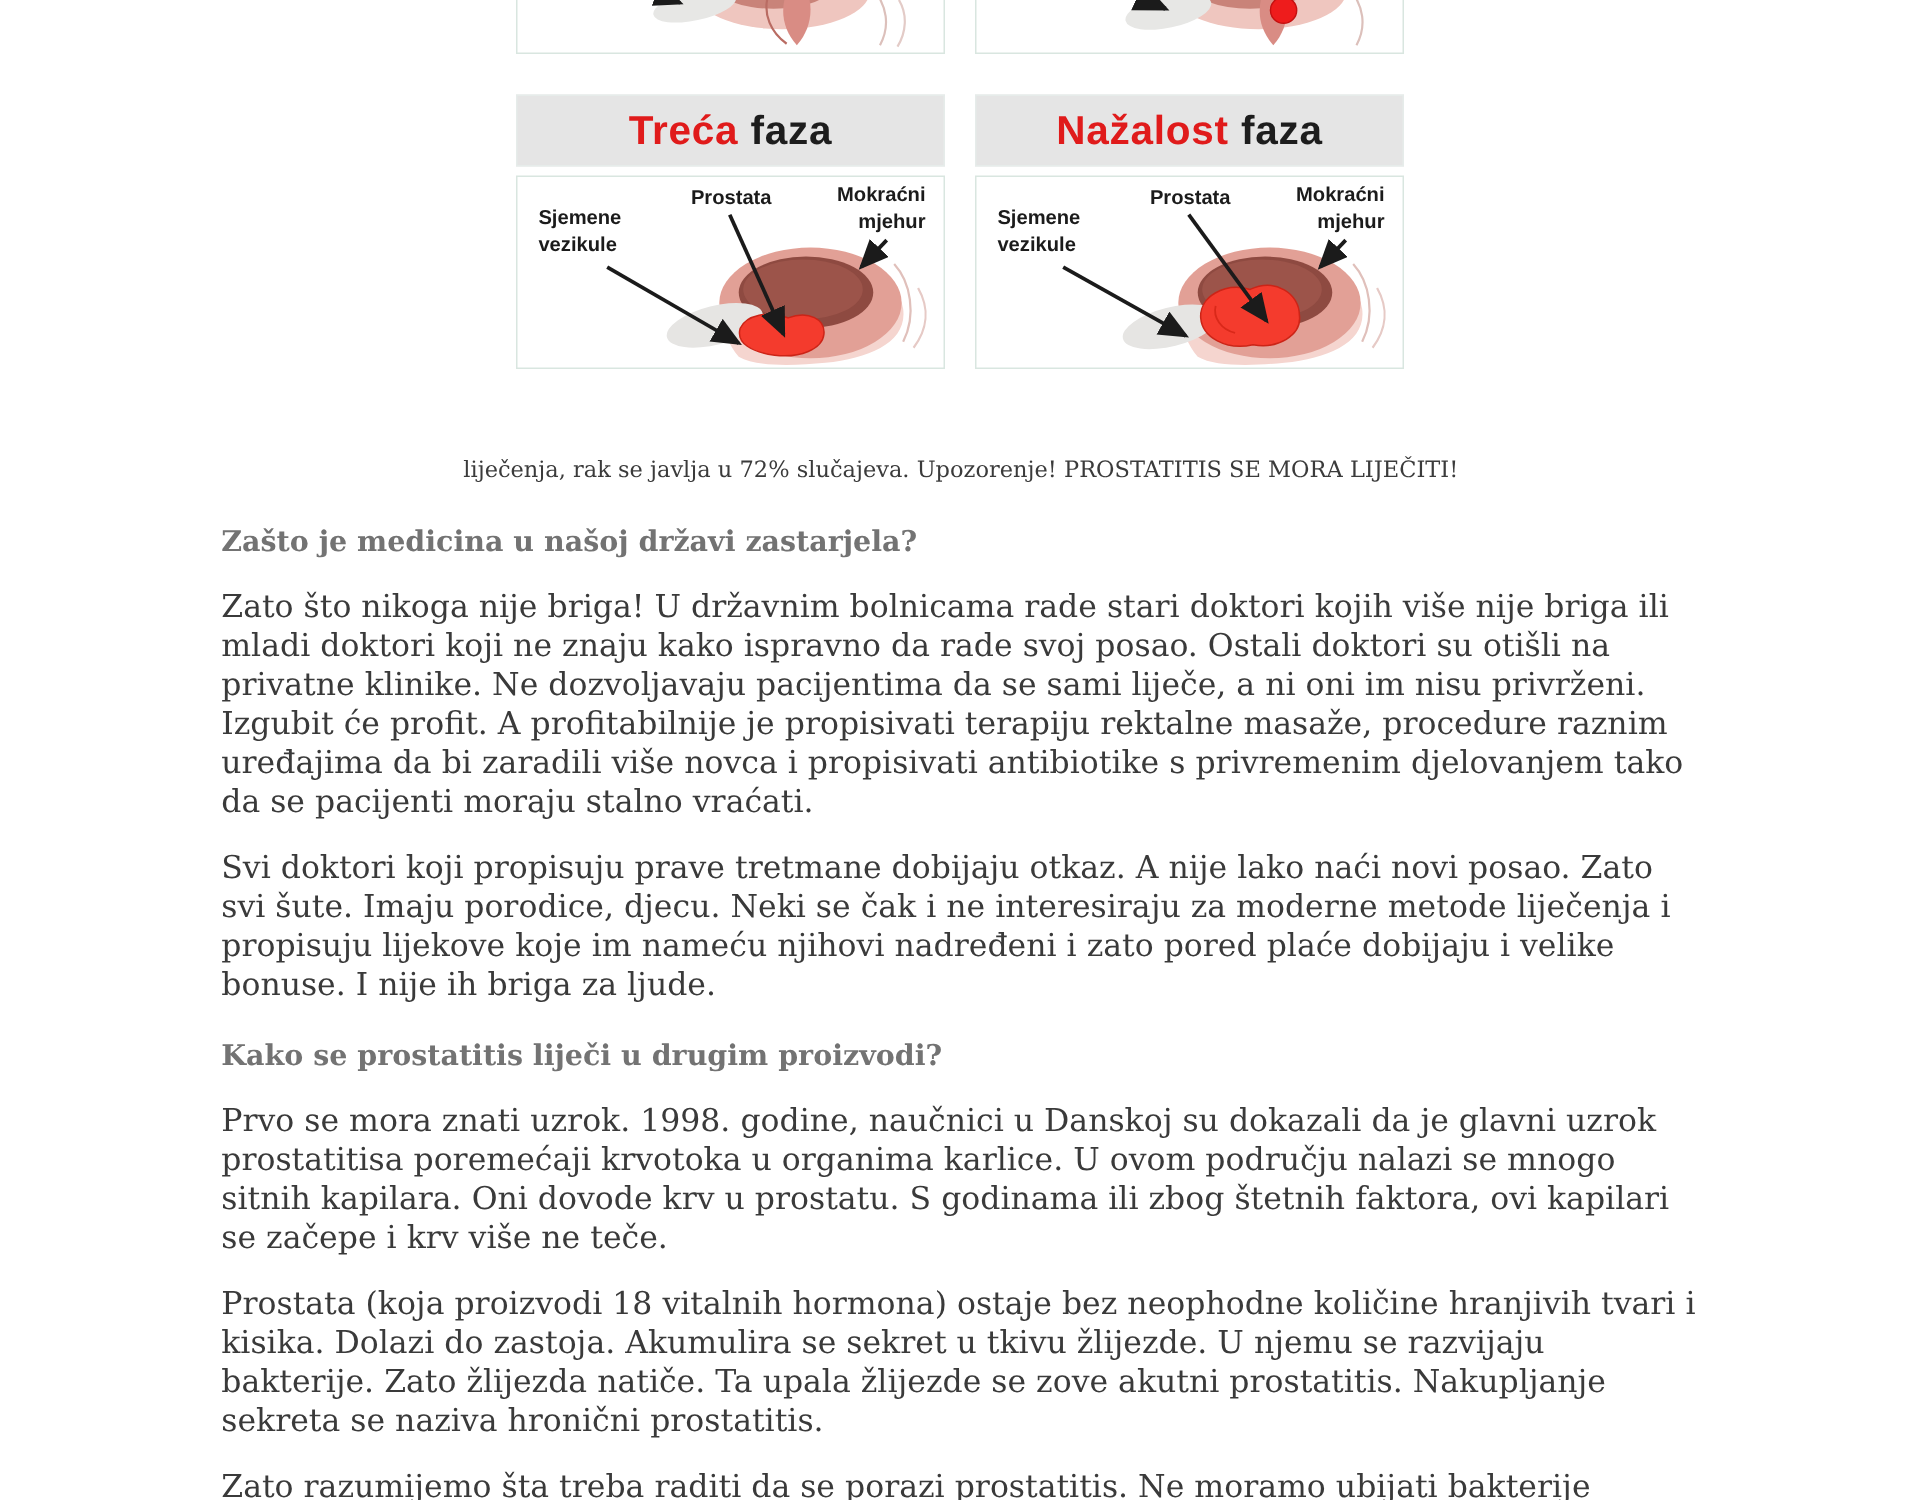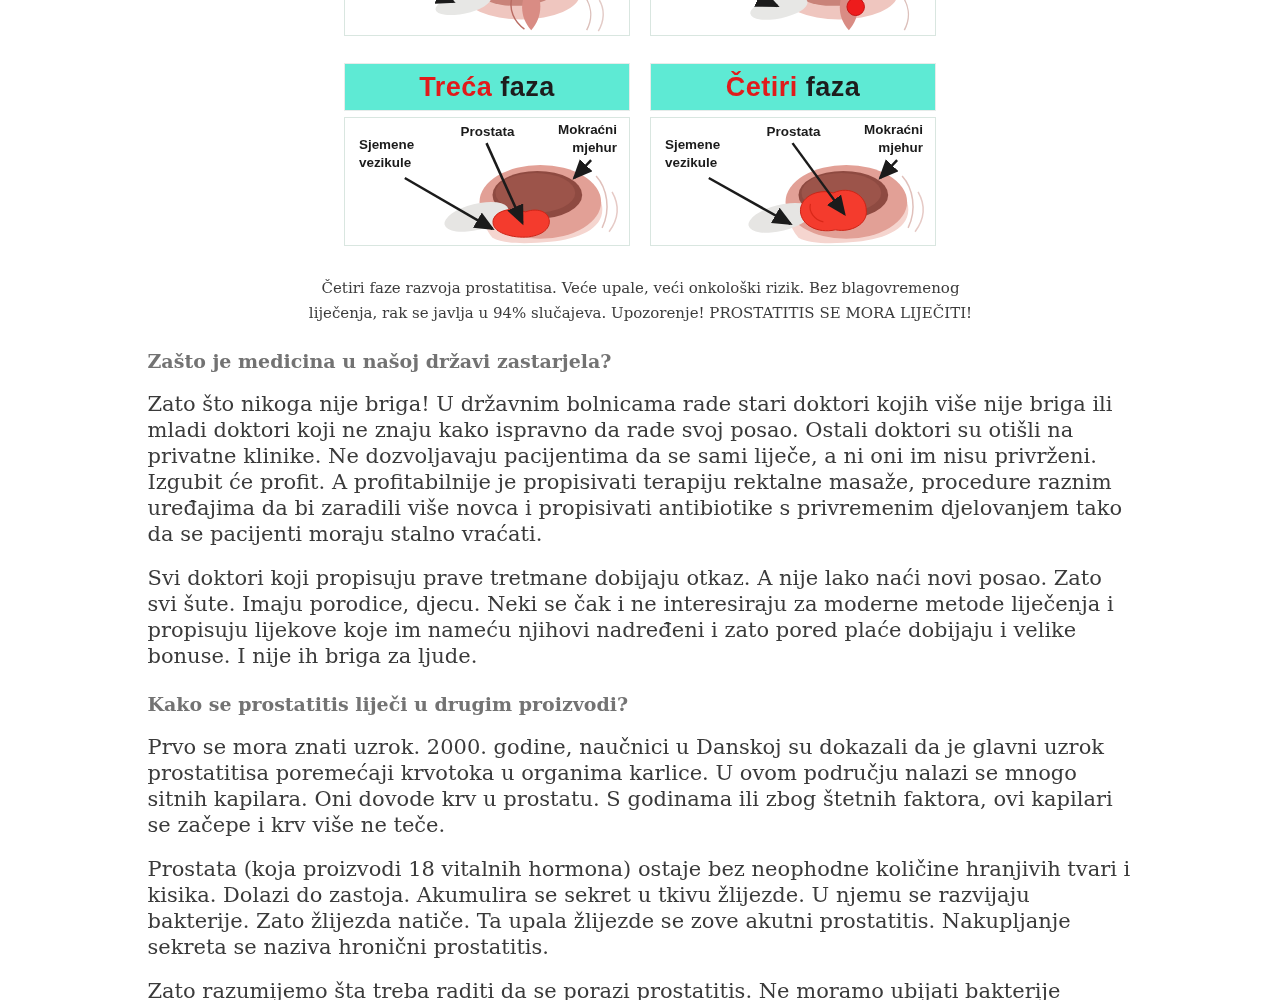--- a/index.html
+++ b/index.html
@@ -27,21 +27,21 @@
   .panel.partial {
     height: 36px;
     border-top: none;
     overflow: hidden;
   }
   .headers { margin-top: 27px; }
   .phase-header {
     width: 286px;
     height: 48px;
     box-sizing: border-box;
-    background: #5eead4;
+    background: #e5e5e5;
     border: 1px solid #e6ecea;
     text-align: center;
     line-height: 46px;
     font-family: "Liberation Sans", sans-serif;
     font-size: 27px;
     font-weight: bold;
     letter-spacing: 0.5px;
   }
   .phase-header .red  { color: #e01b1b; }
   .phase-header .dark { color: #1d1d1d; }
@@ -122,21 +122,21 @@
         </svg>
       </div>
     </div>
 
     <div class="fig-row headers">
       <div class="phase-header">
         <span class="red">Treća</span>
         <span class="dark">faza</span>
       </div>
       <div class="phase-header">
-        <span class="red">Četiri</span>
+        <span class="red">Nažalost</span>
         <span class="dark">faza</span>
       </div>
     </div>
 
     <div class="fig-row diagrams">
       <div class="panel diagram">
         <svg viewBox="0 0 285 127">
           <defs>
             <marker id="ah3" markerWidth="9" markerHeight="8" refX="7" refY="3.5" orient="auto">
               <path d="M0,0 L8,3.5 L0,7 Z" fill="#1b1b1b"></path>
@@ -182,28 +182,28 @@
           <text x="14" y="31">Sjemene</text>
           <text x="14" y="49">vezikule</text>
           <text x="143" y="18" text-anchor="middle">Prostata</text>
           <text x="273" y="16" text-anchor="end">Mokraćni</text>
           <text x="273" y="34" text-anchor="end">mjehur</text>
         </svg>
       </div>
     </div>
 
     <div class="caption">
-      <span>Četiri faze razvoja prostatitisa. Veće upale, veći onkološki rizik. Bez blagovremenog</span><br>
-      <span>liječenja, rak se javlja u 94% slučajeva. Upozorenje! PROSTATITIS SE MORA LIJEČITI!</span>
+      <br>
+      <span>liječenja, rak se javlja u 72% slučajeva. Upozorenje! PROSTATITIS SE MORA LIJEČITI!</span>
     </div>
   </div>
 
   <div class="article">
     <h2>Zašto je medicina u našoj državi zastarjela?</h2>
     <p>Zato što nikoga nije briga! U državnim bolnicama rade stari doktori kojih više nije briga ili mladi doktori koji ne znaju kako ispravno da rade svoj posao. Ostali doktori su otišli na privatne klinike. Ne dozvoljavaju pacijentima da se sami liječe, a ni oni im nisu privrženi. Izgubit će profit. A profitabilnije je propisivati terapiju rektalne masaže, procedure raznim uređajima da bi zaradili više novca i propisivati antibiotike s privremenim djelovanjem tako da se pacijenti moraju stalno vraćati.</p>
     <p>Svi doktori koji propisuju prave tretmane dobijaju otkaz. A nije lako naći novi posao. Zato svi šute. Imaju porodice, djecu. Neki se čak i ne interesiraju za moderne metode liječenja i propisuju lijekove koje im nameću njihovi nadređeni i zato pored plaće dobijaju i velike bonuse. I nije ih briga za ljude.</p>
     <h2>Kako se prostatitis liječi u drugim proizvodi?</h2>
-    <p>Prvo se mora znati uzrok. 2000. godine, naučnici u Danskoj su dokazali da je glavni uzrok prostatitisa poremećaji krvotoka u organima karlice. U ovom području nalazi se mnogo sitnih kapilara. Oni dovode krv u prostatu. S godinama ili zbog štetnih faktora, ovi kapilari se začepe i krv više ne teče.</p>
+    <p>Prvo se mora znati uzrok. 1998. godine, naučnici u Danskoj su dokazali da je glavni uzrok prostatitisa poremećaji krvotoka u organima karlice. U ovom području nalazi se mnogo sitnih kapilara. Oni dovode krv u prostatu. S godinama ili zbog štetnih faktora, ovi kapilari se začepe i krv više ne teče.</p>
     <p>Prostata (koja proizvodi 18 vitalnih hormona) ostaje bez neophodne količine hranjivih tvari i kisika. Dolazi do zastoja. Akumulira se sekret u tkivu žlijezde. U njemu se razvijaju bakterije. Zato žlijezda natiče. Ta upala žlijezde se zove akutni prostatitis. Nakupljanje sekreta se naziva hronični prostatitis.</p>
     <p>Zato razumijemo šta treba raditi da se porazi prostatitis. Ne moramo ubijati bakterije opasnim antibioticima kao što to rade doktori u BiH, nego treba zaustaviti proces stagnacije. Drugim riječima, mora se normalizirati dotok krvi.</p>
   </div>
 
 </div>
 
 </body></html>

